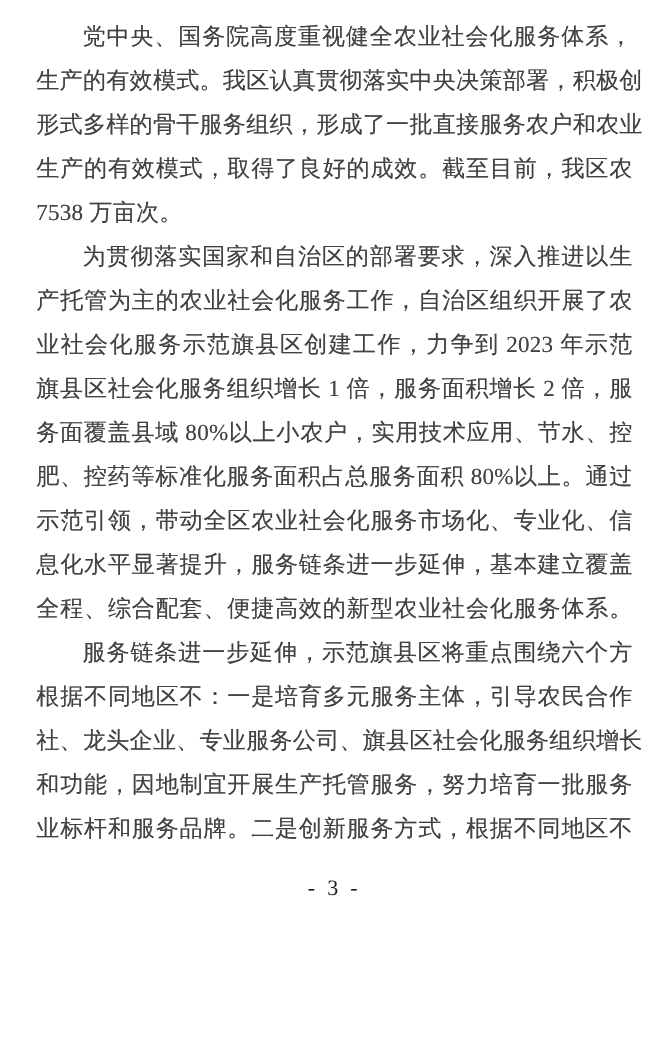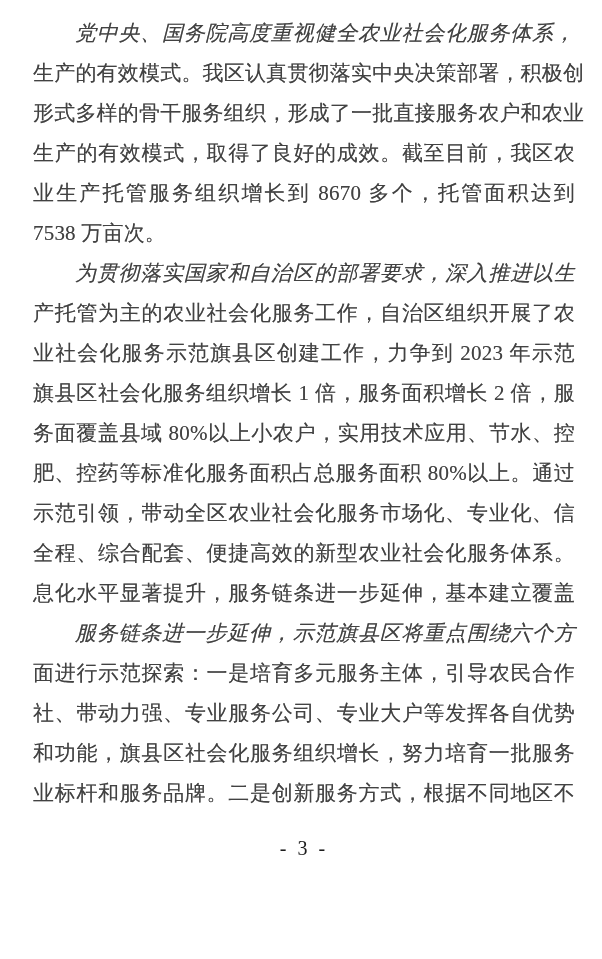--- a/index.html
+++ b/index.html
@@ -32,21 +32,20 @@
     white-space: nowrap;
     text-align: justify;
     text-align-last: justify;
     text-justify: inter-character;
     letter-spacing: 0.2px;
     
     text-shadow: 0 0 0.4px rgba(70,70,70,0.55);
   }
   .line.indent {
     padding-left: 42px;
-    font-style: italic;
   }
   .line.no-justify {
     text-align: right;
     text-align-last: left;
   }
   .page-number {
     margin-top: 22px;
     text-align: center;
     font-size: 20px;
     line-height: 26px;
@@ -57,31 +56,30 @@
 </style>
 </head>
 <body style="--paper: #ffffff; --ink: #424242; --pagenum: #1c1c1c;">
 
 <div class="page">
   <div class="doc-body">
       <div class="line indent">党中央、国务院高度重视健全农业社会化服务体系，</div>
       <div class="line">生产的有效模式。我区认真贯彻落实中央决策部署，积极创</div>
       <div class="line">形式多样的骨干服务组织，形成了一批直接服务农户和农业</div>
       <div class="line">生产的有效模式，取得了良好的成效。截至目前，我区农</div>
-      <div class="line">业生产托管服务组织增长到 8670 多个，托管面积达到</div>
       <div class="line no-justify">7538 万亩次。</div>
       <div class="line indent">为贯彻落实国家和自治区的部署要求，深入推进以生</div>
       <div class="line">产托管为主的农业社会化服务工作，自治区组织开展了农</div>
       <div class="line">业社会化服务示范旗县区创建工作，力争到 2023 年示范</div>
       <div class="line">旗县区社会化服务组织增长 1 倍，服务面积增长 2 倍，服</div>
       <div class="line">务面覆盖县域 80%以上小农户，实用技术应用、节水、控</div>
       <div class="line">肥、控药等标准化服务面积占总服务面积 80%以上。通过</div>
       <div class="line">示范引领，带动全区农业社会化服务市场化、专业化、信</div>
+      <div class="line">息化水平显著提升，服务链条进一步延伸，基本建立覆盖</div>
       <div class="line">全程、综合配套、便捷高效的新型农业社会化服务体系。</div>
-      <div class="line">息化水平显著提升，服务链条进一步延伸，基本建立覆盖</div>
       <div class="line indent">服务链条进一步延伸，示范旗县区将重点围绕六个方</div>
-      <div class="line">面进行示范探索：一是培育多元服务主体，引导农民合作</div>
-      <div class="line">社、带动力强、专业服务公司、专业大户等发挥各自优势</div>
-      <div class="line">和功能，旗县区社会化服务组织增长，努力培育一批服务</div>
+      <div class="line">根据不同地区不：一是培育多元服务主体，引导农民合作</div>
+      <div class="line">社、龙头企业、专业服务公司、旗县区社会化服务组织增长</div>
+      <div class="line">和功能，因地制宜开展生产托管服务，努力培育一批服务</div>
       <div class="line">业标杆和服务品牌。二是创新服务方式，根据不同地区不</div>
     </div>
   <div class="page-number">- 3 -</div>
 </div>
 
 </body></html>

